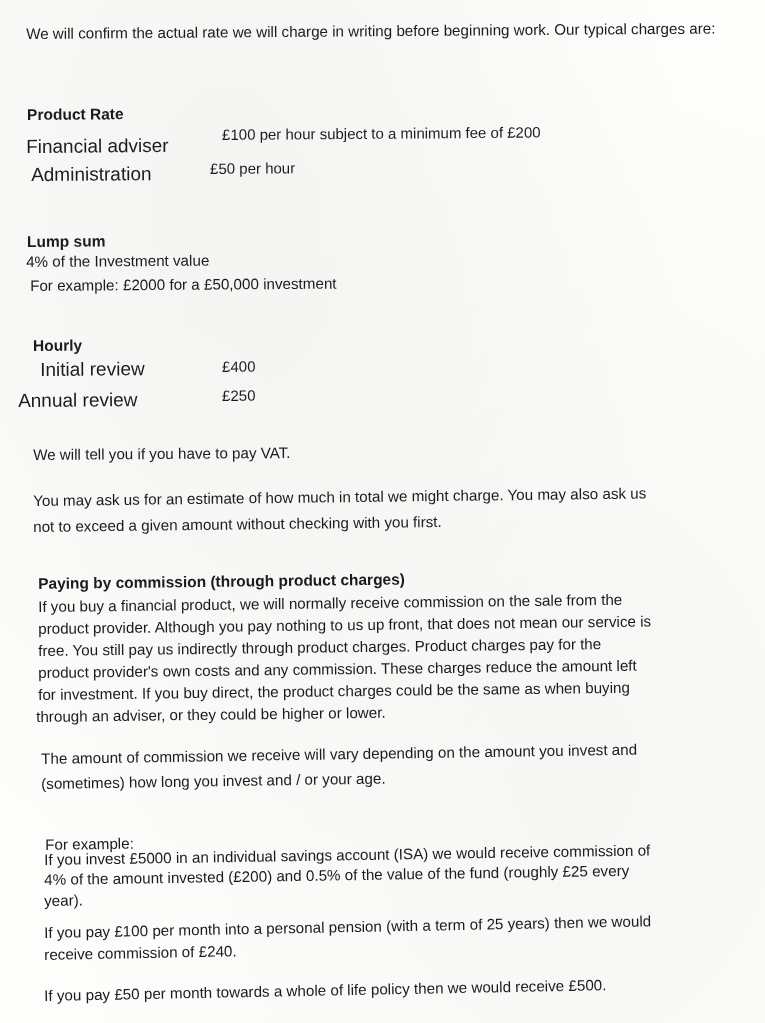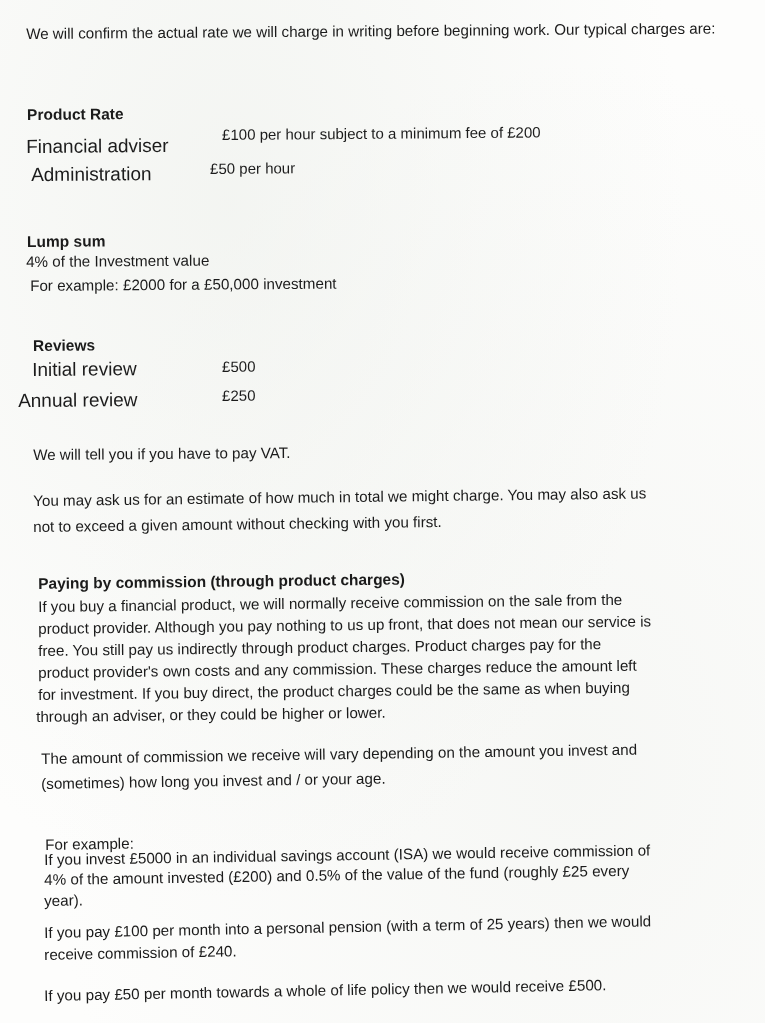--- a/index.html
+++ b/index.html
@@ -72,24 +72,24 @@
     <div class="label skew-a" style="left:26px; top:136px;">Financial adviser</div>
     <div class="value skew-a" style="left:222px; top:126px;">£100 per hour subject to a minimum fee of £200</div>
 
     <div class="label skew-a" style="left:31px; top:164px;">Administration</div>
     <div class="value skew-a" style="left:210px; top:160px;">£50 per hour</div>
 
     <div class="hdr skew-a" style="left:27px; top:233px;">Lump sum</div>
     <div class="para skew-a" style="left:26px; top:250px;">4% of the Investment value</div>
     <div class="para skew-a" style="left:30px; top:274px;">For example: £2000 for a £50,000 investment</div>
 
-    <div class="hdr skew-a" style="left:33px; top:337px;">Reviews</div>
+    <div class="hdr skew-a" style="left:33px; top:337px;">Hourly</div>
 
-    <div class="label skew-a" style="left:32px; top:359px;">Initial review</div>
-    <div class="value skew-a" style="left:222px; top:358px;">£500</div>
+    <div class="label skew-a" style="left:40px; top:359px;">Initial review</div>
+    <div class="value skew-a" style="left:222px; top:358px;">£400</div>
 
     <div class="label skew-a" style="left:18px; top:390px;">Annual review</div>
     <div class="value skew-a" style="left:222px; top:387px;text-align:right;">£250</div>
 
     <div class="para skew-a" style="left:33px; top:443px;">We will tell you if you have to pay VAT.</div>
 
     <div class="para skew-b" style="left:33px; top:489px; width:700px;">You may ask us for an estimate of how much in total we might charge.  You may also ask us</div>
     <div class="para skew-b" style="left:33px; top:515px; width:700px;">not to exceed a given amount without checking with you first.</div>
 
     <div class="hdr skew-b" style="left:38px; top:575px;">Paying by commission (through product charges)</div>

